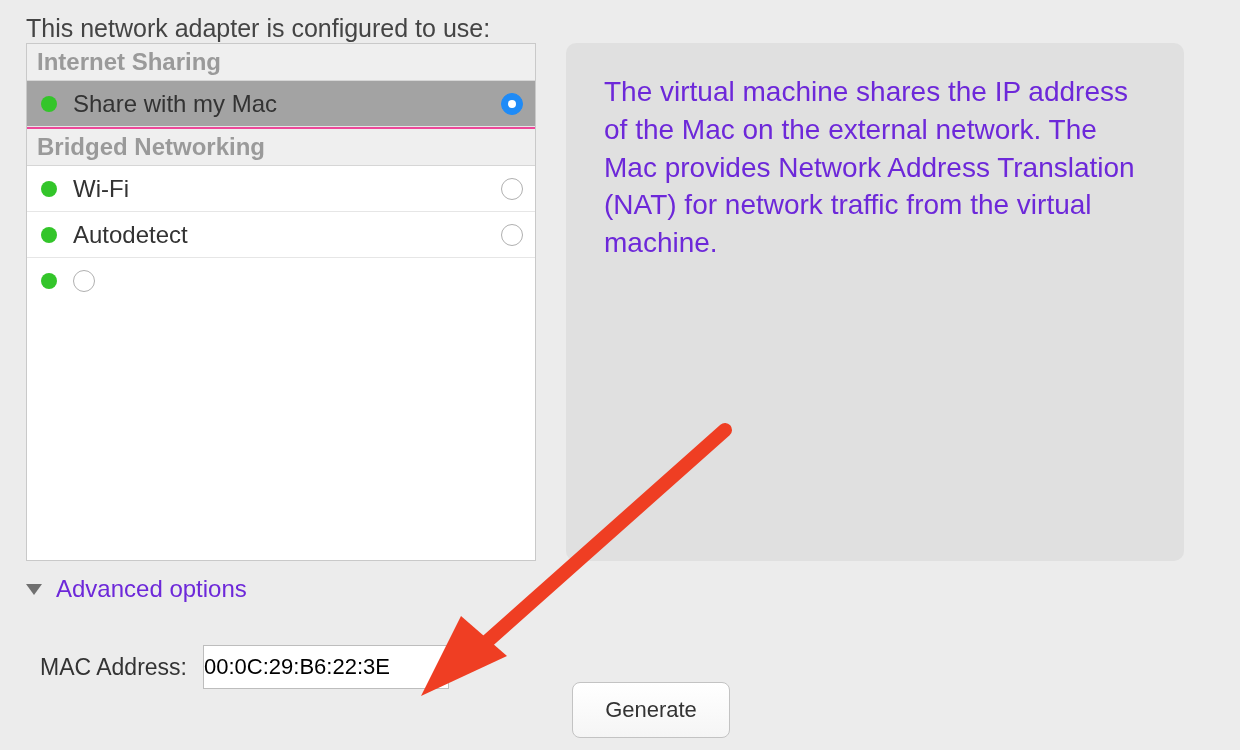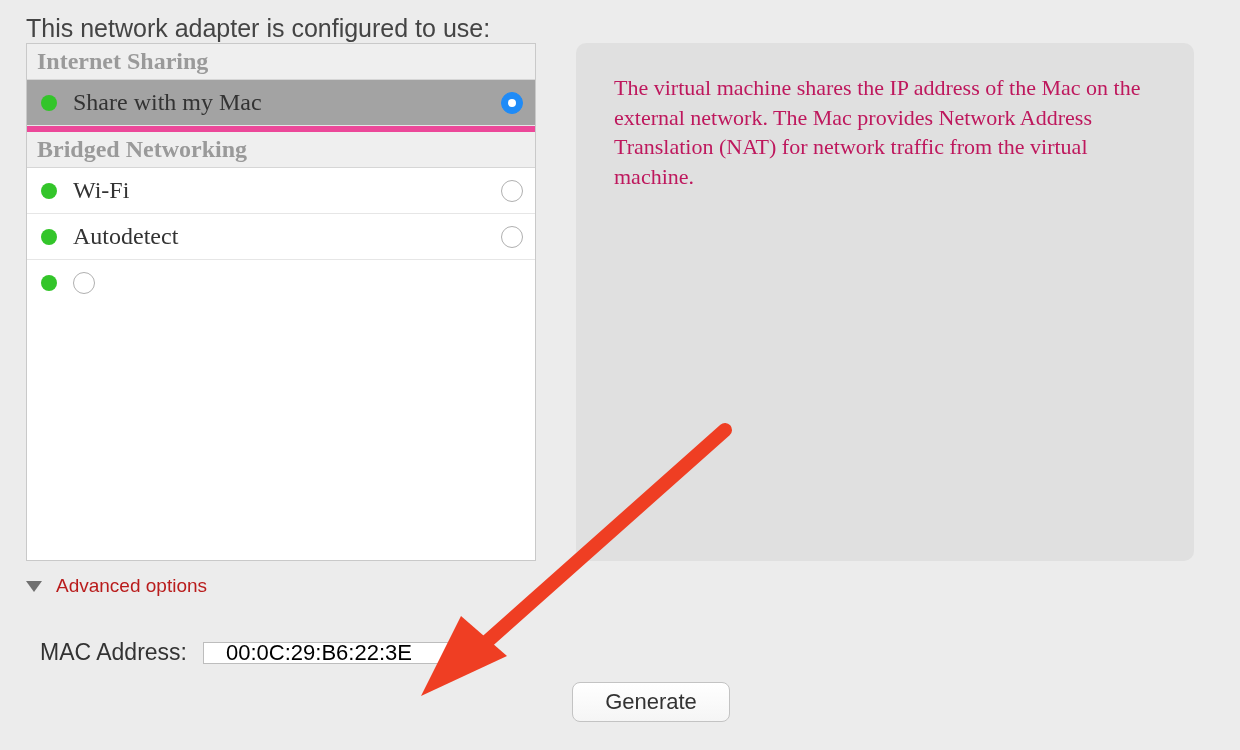--- a/index.html
+++ b/index.html
@@ -17,38 +17,37 @@
     position: relative;
     padding: 14px 26px 0 26px;
   }
   .title {
     font-size: 25px;
     color: #444;
     font-weight: 400;
   }
   .columns {
     display: flex;
-    gap: 40px;
-    font-family: Liberation Serif, serif;
+    gap: 30px;
   }
   .list-box {
     width: 510px;
     height: 518px;
     background: #ffffff;
     border: 1px solid #c9c9c9;
     border-radius: 0;
     overflow: hidden;
   }
   .section-header {
     background: #efefef;
     color: #9a9a9a;
     font-size: 24px;
     font-weight: 600;
     padding: 4px 10px 4px 10px;
-    border-top: 6px solid #ec4899;
+    border-top: 2px solid #ec4899;
     border-bottom: 1px solid #d6d6d6;
   }
   .section-header.first { border-top: none; }
   .row {
     display: flex;
     align-items: center;
     height: 46px;
     padding: 0 10px 0 14px;
     font-size: 24px;
     color: #333;
@@ -91,32 +90,32 @@
   }
   .desc-box {
     flex: 1;
     max-width: 618px;
     height: 518px;
     background: #e0e0e0;
     border-radius: 10px;
     padding: 30px 38px;
   }
   .desc-text {
-    font-size: 22px;
+    font-size: 28px;
     line-height: 1.35;
-    color: #be185d;
+    color: #6d28d9;
     max-width: 560px;
   }
   .advanced {
     display: flex;
     align-items: center;
     margin-top: 14px;
     margin-left: -2px;
-    font-size: 19px;
-    color: #b91c1c;
+    font-size: 24px;
+    color: #6d28d9;
     cursor: default;
   }
   .triangle {
     width: 0; height: 0;
     border-left: 8px solid transparent;
     border-right: 8px solid transparent;
     border-top: 11px solid #707070;
     margin-right: 14px;
     margin-left: 2px;
   }
@@ -124,34 +123,34 @@
     display: flex;
     align-items: center;
     margin-top: 42px;
     margin-left: 14px;
     font-size: 23px;
     color: #333;
   }
   .mac-label { margin-right: 16px; }
   .mac-input {
     width: 246px;
-    height: 22px;
+    height: 44px;
     font-size: 22px;
-    padding: 2px 22px;
+    padding: 2px 0;
     border: 1px solid #bdbdbd;
     background: #ffffff;
     border-radius: 0;
     outline: none;
     font-family: inherit;
   }
   .generate-btn {
     position: absolute;
     left: 572px;
     top: 682px;
-    height: 40px;
+    height: 56px;
     min-width: 158px;
     padding: 0 24px;
     font-size: 22px;
     color: #333;
     background: linear-gradient(#ffffff, #f5f5f5);
     border: 1px solid #c3c3c3;
     border-radius: 8px;
     cursor: default;
     font-family: inherit;
   }

